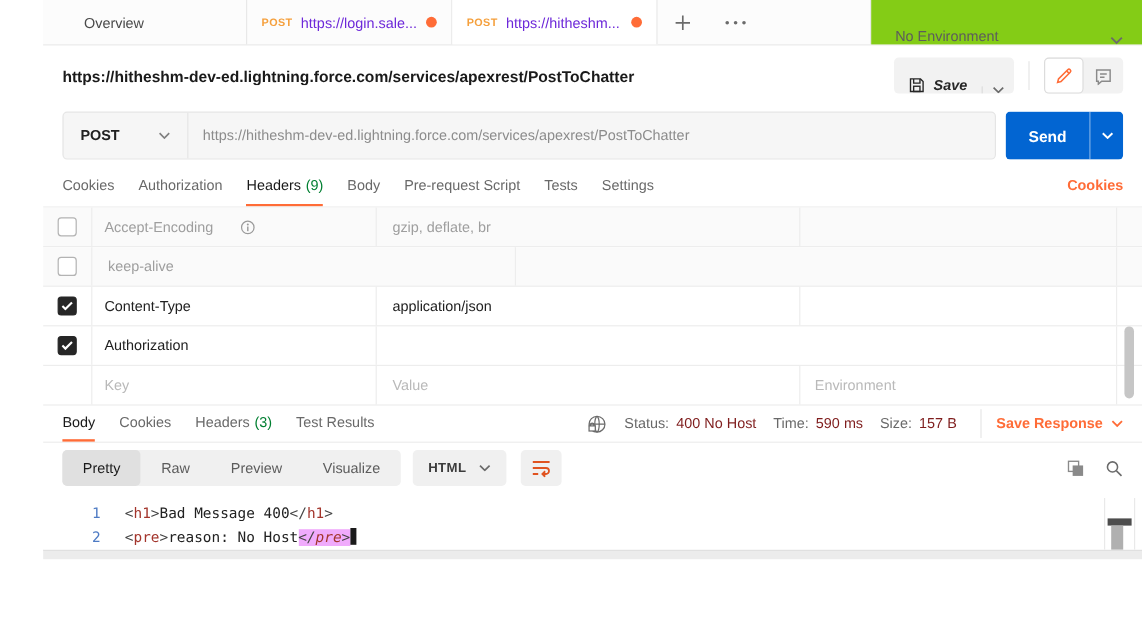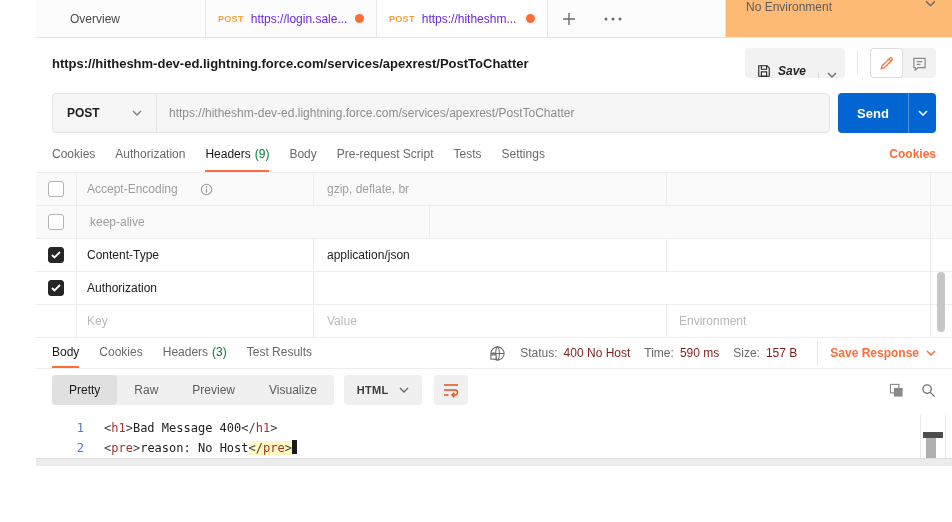--- a/index.html
+++ b/index.html
@@ -12,21 +12,21 @@
   .tab { display:flex; align-items:center; border-right:1px solid #e8e8e8; padding:0 12px; cursor:default; }
   .tab.overview { width:170px; padding-left:34px; color:#4a4a4a; }
   .tab.reqtab { width:171px; gap:7px; }
   .tab.active { background:#fff; }
   .tab .method { font-size:9px; font-weight:700; color:#f5a03d; letter-spacing:.3px; flex:none; }
   .tab .tab-title { color:#6d28d9; white-space:nowrap; overflow:hidden; flex:1; }
   .dot { width:9px; height:9px; border-radius:50%; background:#ff6c37; flex:none; }
   .tab-plus { width:42px; display:flex; align-items:center; justify-content:center; }
   .tab-more { width:46px; display:flex; align-items:center; justify-content:center; }
   .tab-spacer { flex:1; border-right:1px solid #e8e8e8; }
-  .env-select { width:226px; display:flex; align-items:flex-start; justify-content:space-between; padding:0 16px 0 20px; color:#5c5c5c; background:#fdba74; }
+  .env-select { width:226px; display:flex; align-items:flex-end; justify-content:space-between; padding:0 16px 0 20px; color:#5c5c5c; background:#84cc16; }
 
   
   .title-row { height:50px; flex:0 0 50px; display:flex; align-items:center; padding:0 16px; background:#fff; }
   .req-title { flex:1; font-size:13px; font-weight:700; color:#1a1a1a; white-space:nowrap; overflow:hidden; }
   .btn-group { display:flex; align-items:flex-end; height:30px; background:#f2f2f2; border-radius:4px; overflow:hidden;font-style:italic; }
   .save-main { display:flex; align-items:center; gap:7px; padding:0 12px; font-weight:600; color:#262626; }
   .group-chev { width:27px; display:flex; align-items:center; justify-content:center; border-left:1px solid #dcdcdc; }
   .vdiv { width:1px; height:24px; background:#e6e6e6; margin:0 12px; }
   .edit-group { display:flex; align-items:center; height:30px; background:#f2f2f2; border-radius:4px; }
   .edit-btn { width:33px; height:30px; display:flex; align-items:center; justify-content:center; }
@@ -79,21 +79,21 @@
   .wrap-btn { width:34px; height:30px; display:flex; align-items:center; justify-content:center; background:#f0f0f0; border-radius:4px; margin-left:2px; }
   .toolbar-right { margin-left:auto; display:flex; align-items:center; gap:17px; }
 
   
   .editor { flex:1; position:relative; font-family:"DejaVu Sans Mono", monospace; font-size:12px; padding-top:7px; background:#fff; }
   .code-line { display:flex; height:20px; line-height:20px; }
   .ln { flex:0 0 48px; text-align:right; color:#4e7bc4; }
   .code { margin-left:20px; white-space:pre; color:#212121; }
   .br { color:#444; }
   .tag { color:#a3352c; }
-  .match { background:#fef9c3; }
+  .match { background:#f0abfc;font-style:italic; }
   .cursor { display:inline-block; width:5px; height:14px; background:#1a1a1a; vertical-align:-2px; }
   .rail { position:absolute; top:4px; bottom:0; right:6px; width:26px; border-left:1px solid #e9e9e9; border-right:1px solid #e9e9e9; }
   .rail-mark { position:absolute; top:17px; left:2px; right:2px; height:6px; background:#4d4d4d; }
   .rail-thumb { position:absolute; top:23px; left:5px; width:10px; height:20px; background:#b0b0b0; }
 
   .footer { flex:0 0 8px; background:#ececec; border-top:1px solid #ddd; }
 
   svg { display:block; flex:none; }
 </style>
 </head>

